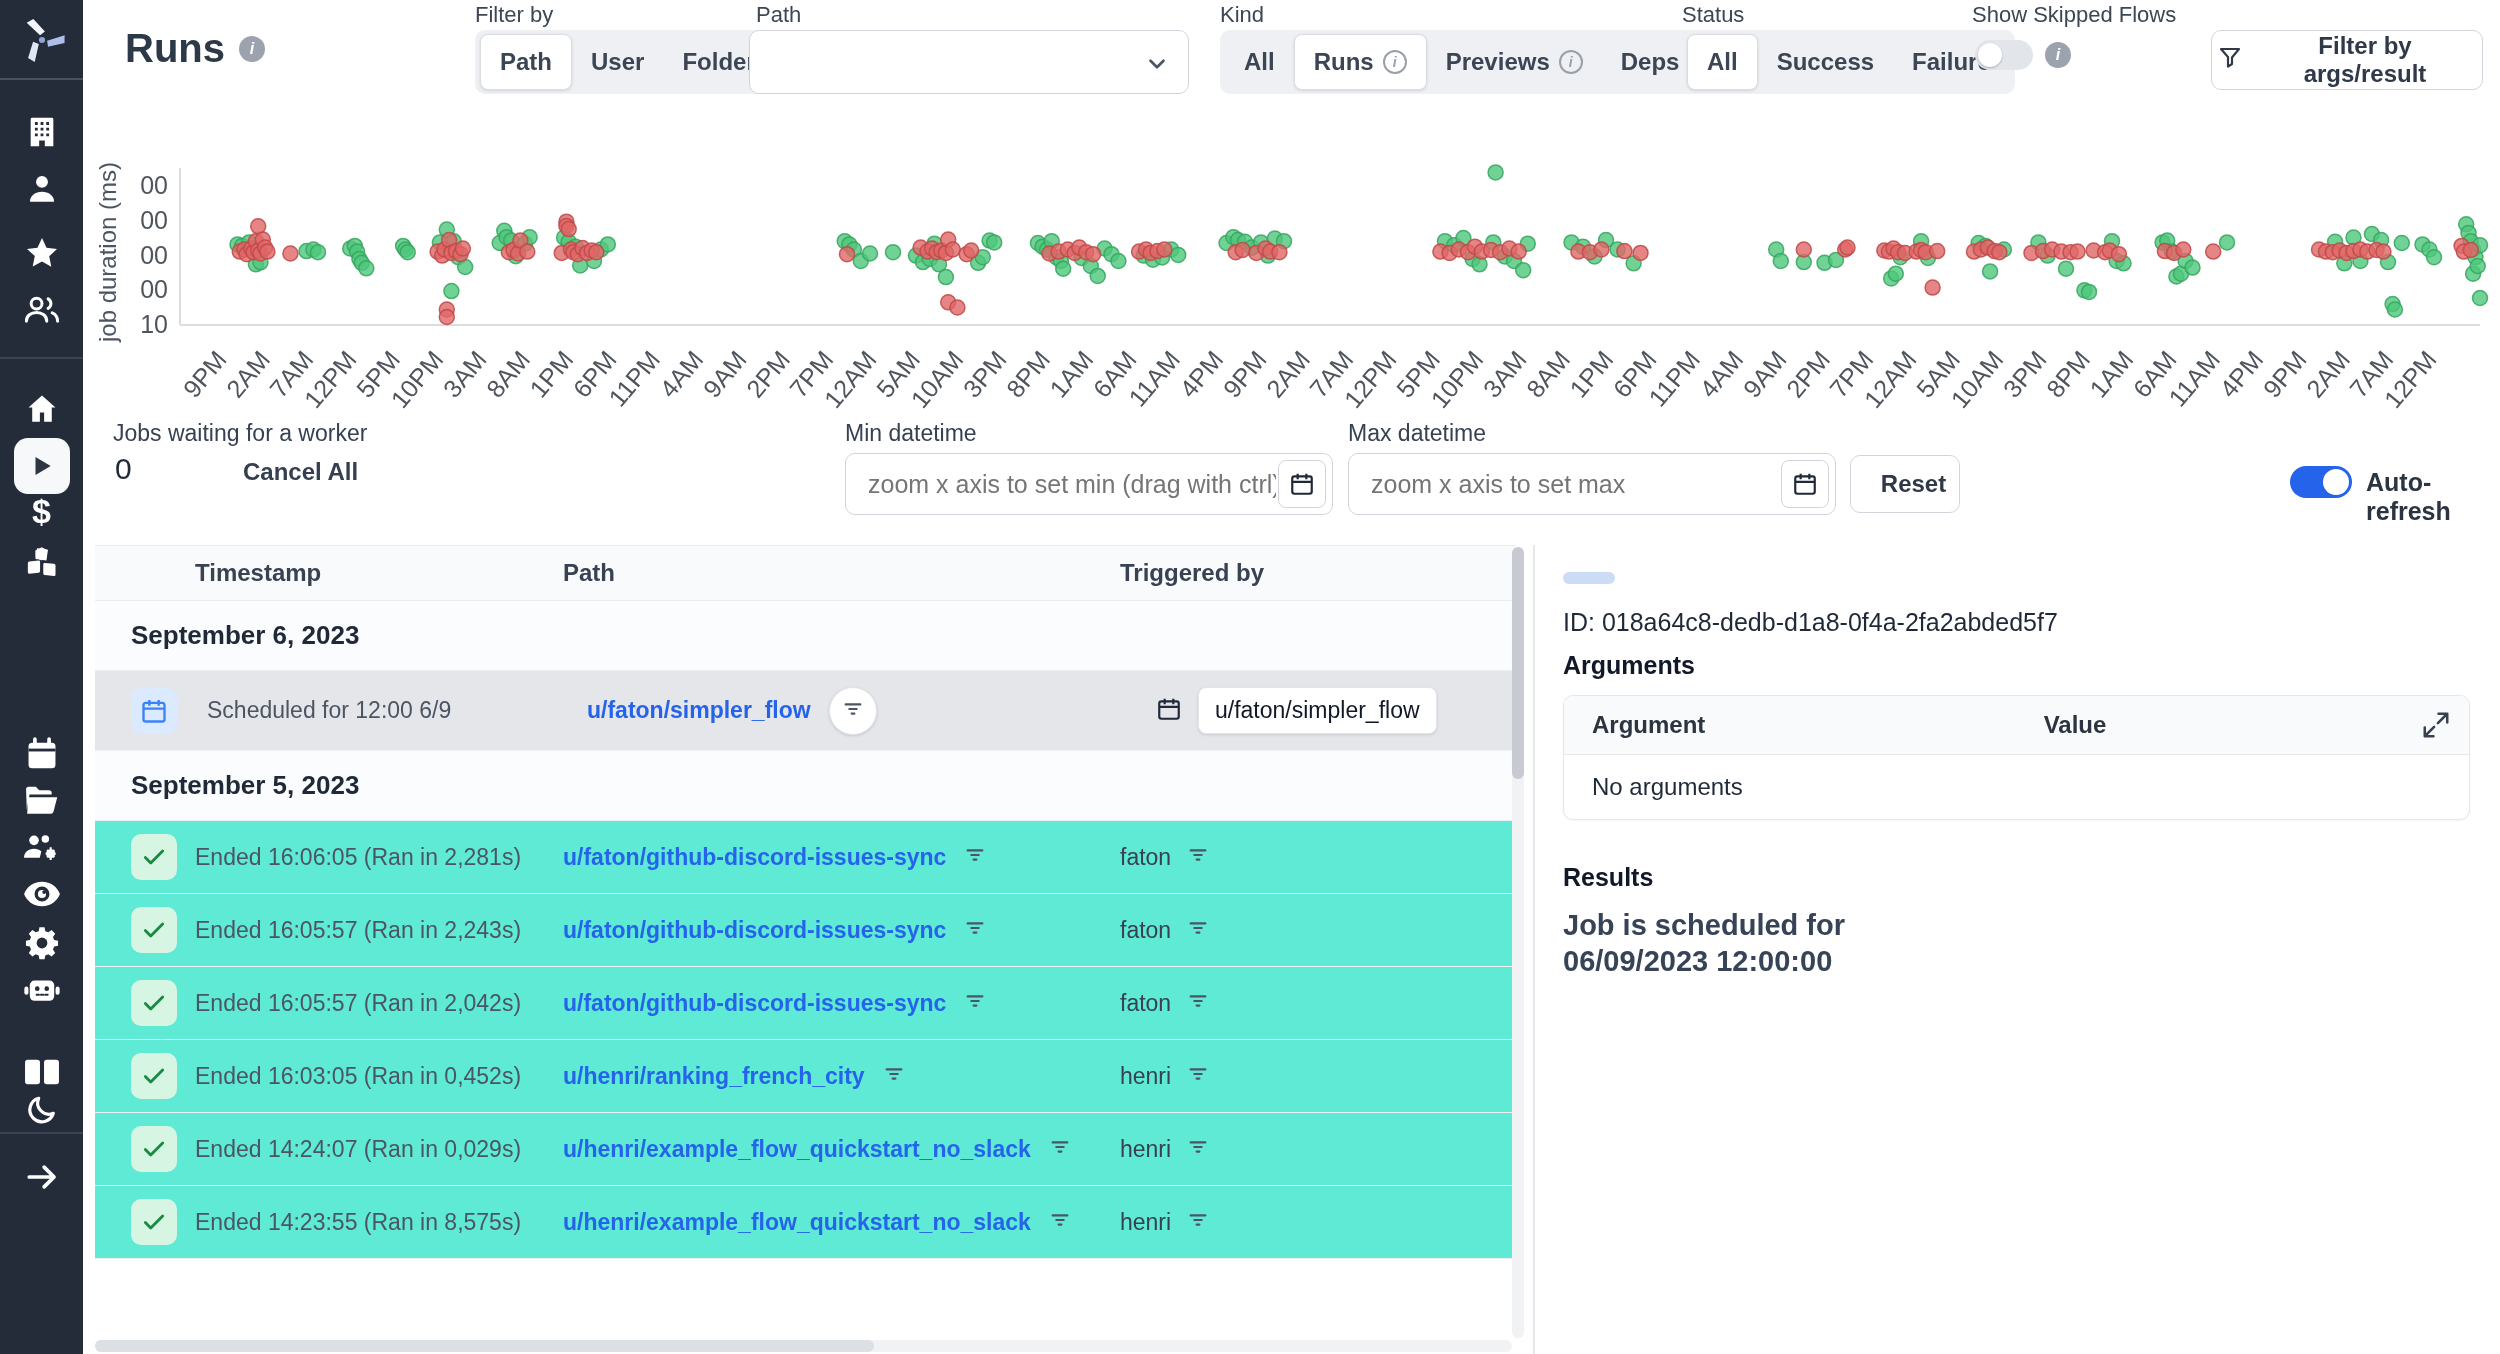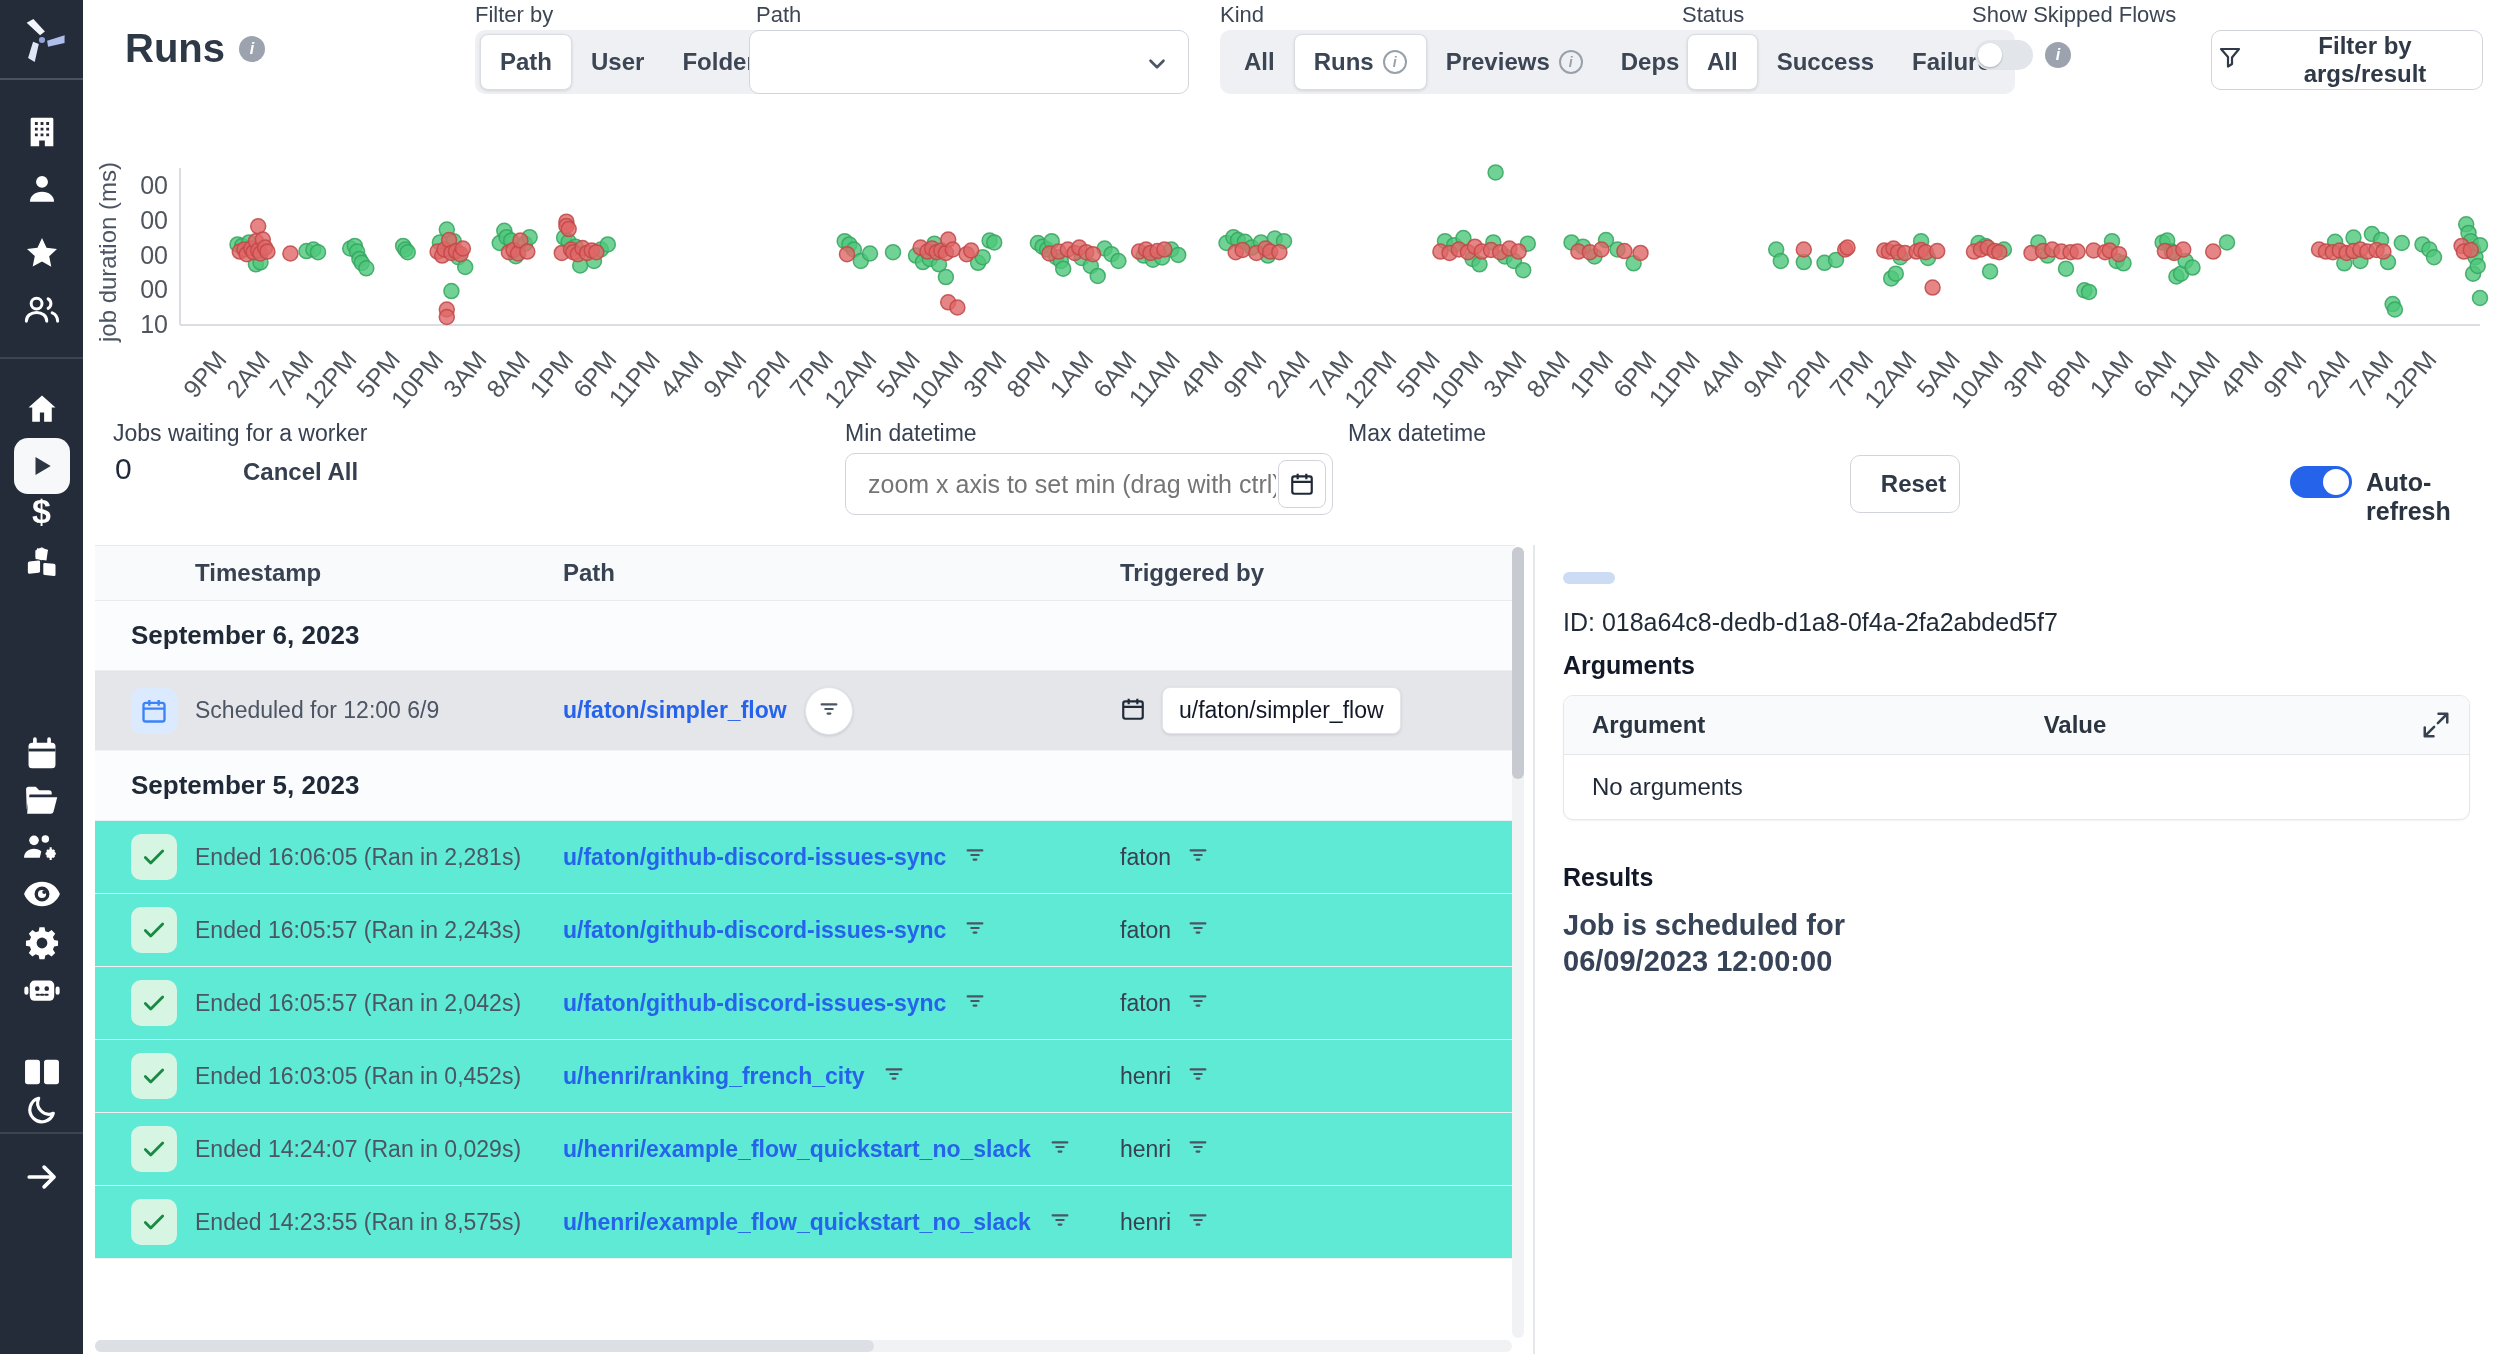--- a/index.html
+++ b/index.html
@@ -43,21 +43,21 @@
   .runs-count .rseg{display:flex;align-items:center;justify-content:center;width:62px;border-left:1px solid #d1d5db;}
   .ar-toggle{position:absolute;left:2207px;top:466px;width:62px;height:32px;border-radius:16px;background:#2563eb;}
   .ar-toggle .knob{position:absolute;right:3px;top:3px;width:26px;height:26px;border-radius:50%;background:#fff;}
   .ar-label{position:absolute;left:2283px;top:468px;font-size:25px;font-weight:600;color:#2b3441;}
   
   .runs-table{position:absolute;left:12px;top:545px;width:1420px;}
   .trow{display:grid;grid-template-columns:64px 368px 557px 1fr;align-items:center;padding-left:36px;box-sizing:border-box;}
   .thead{height:56px;background:#f9fafb;border-top:1px solid #e8eaee;border-bottom:1px solid #e8eaee;font-size:24px;font-weight:600;color:#384252;}
   .daterow{height:70px;background:#fbfcfd;border-bottom:1px solid #eceef1;font-size:26px;font-weight:700;color:#1f2937;display:flex;align-items:center;padding-left:36px;box-sizing:border-box;}
   .datarow{height:73px;background:#5eead4;border-bottom:1px solid #eef0f2;cursor:pointer;}
-  .datarow.sched{height:80px;background:#e4e6ea;}
+  .datarow.sched{height:80px;background:#e4e6ea;gap:12px;}
   .icbox{width:46px;height:46px;border-radius:10px;display:flex;align-items:center;justify-content:center;}
   .icbox.green{background:#d6f5e3;}
   .icbox.blue{background:#dbeafe;}
   .ts-text{font-size:23px;color:#4b5563;}
   .pathcell{display:flex;align-items:center;gap:18px;min-width:0;}
   .plink{font-size:23px;font-weight:600;color:#2563eb;white-space:nowrap;}
   .fpill{width:46px;height:46px;border-radius:50%;background:#fff;border:1px solid #e2e5e9;box-shadow:0 1px 3px rgba(16,24,40,.15);display:flex;align-items:center;justify-content:center;flex:none;}
   .trigcell{display:flex;align-items:center;gap:16px;}
   .uname{font-size:23px;color:#374151;}
   .badge{background:#fff;border:1px solid #e2e5e9;box-shadow:0 1px 3px rgba(16,24,40,.12);border-radius:8px;padding:9px 16px;font-size:23px;color:#111827;white-space:nowrap;}
@@ -677,20 +677,29 @@
       <input placeholder="zoom x axis to set min (drag with ctrl)" style="">
       <button class="cal-btn">
           <svg width="26" height="26" viewBox="0 0 24 24" fill="none" stroke="#1f2937" stroke-width="2">
             <rect x="3" y="5" width="18" height="16" rx="2"></rect>
             <path d="M8 2.5v5M16 2.5v5M3 10h18"></path>
           </svg>
         </button>
     </div>
 
     <span class="ctl-label" style="left:1265px;top:420px">Max datetime</span>
+    <div class="dt-input" style="left:1265px">
+      <input placeholder="zoom x axis to set max" style="">
+      <button class="cal-btn">
+          <svg width="26" height="26" viewBox="0 0 24 24" fill="none" stroke="#1f2937" stroke-width="2">
+            <rect x="3" y="5" width="18" height="16" rx="2"></rect>
+            <path d="M8 2.5v5M16 2.5v5M3 10h18"></path>
+          </svg>
+        </button>
+    </div>
 
     <button class="reset-btn">Reset</button>
 
 
     <div class="ar-toggle">
         <div class="knob"></div>
       </div>
     <span class="ar-label">Auto-refresh</span>
 
     <div class="runs-table" id="runs-table">

